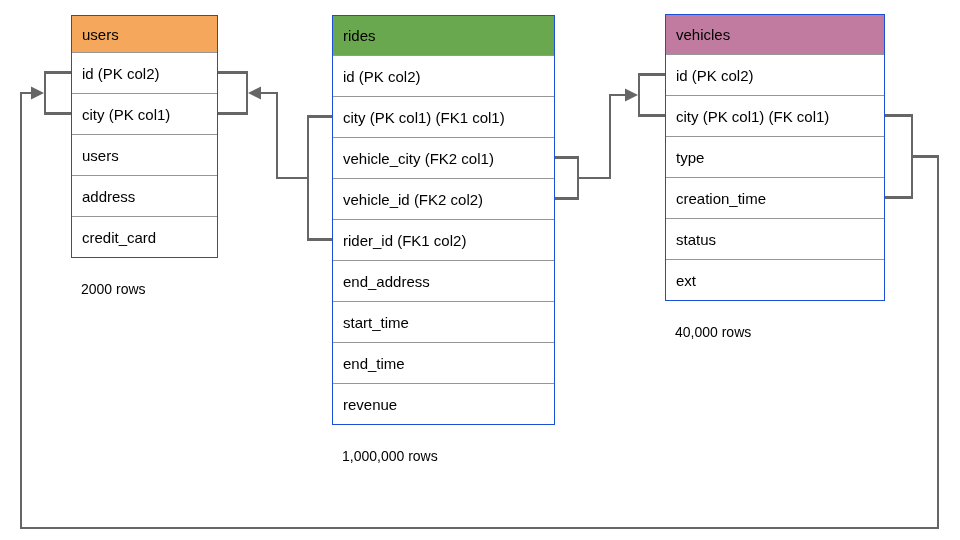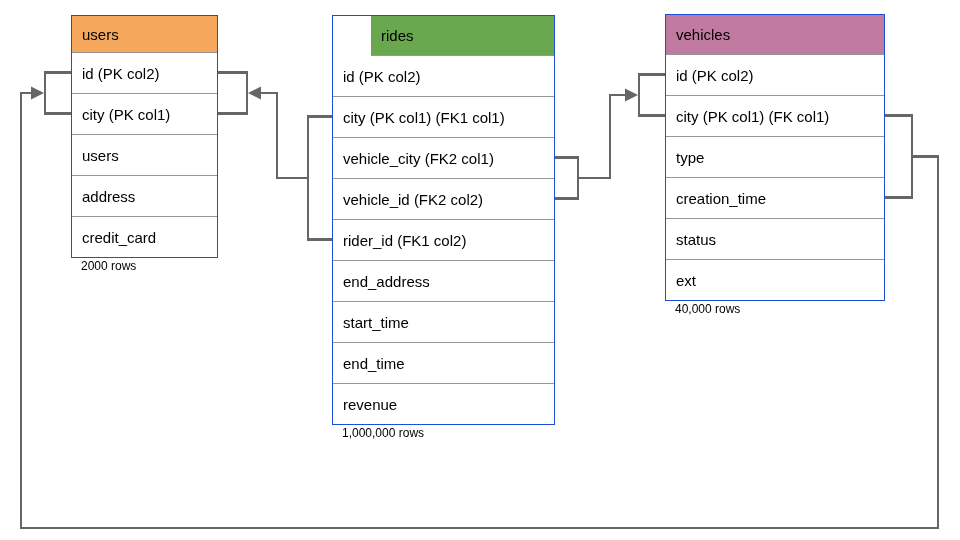--- a/index.html
+++ b/index.html
@@ -26,21 +26,21 @@
     border-bottom: 1px solid #979797;
   }
   .row {
     display: flex; align-items: center;
     padding: 0 10px;
     border-bottom: 1px solid #979797;
     background: #ffffff;
     height: 40px;
   }
   .row:last-child { border-bottom: none; }
-  .caption { margin-top: 1px; padding-left: 10px; font-size: 12px; }
+  .caption { margin-top: 23px; padding-left: 10px; font-size: 14px; }
 
   .t-users  { left: 71px;  top: 15px;  width: 147px; }
   .t-users  .thead { height: 36px; }
   .t-rides  { left: 332px; top: 15px;  width: 223px; }
   .t-rides  .thead { height: 39px; }
   .t-vehicles { left: 665px; top: 14px; width: 220px; }
   .t-vehicles .thead { height: 39px; }
 </style>
 </head>
 <body>
@@ -94,21 +94,21 @@
         </div>
       <div class="row">
           <span>credit_card</span>
         </div>
     </div>
     <div class="caption">2000 rows</div>
   </div>
 
   <div class="table t-rides">
     <div class="box">
-      <div class="thead" style="background: rgb(106, 168, 79); margin-left: 38px;">
+      <div class="thead" style="background: rgb(106, 168, 79);">
         <span>rides</span>
       </div>
       <div class="row">
           <span>id (PK col2)</span>
         </div>
       <div class="row">
           <span>city (PK col1) (FK1 col1)</span>
         </div>
       <div class="row">
           <span>vehicle_city (FK2 col1)</span>

